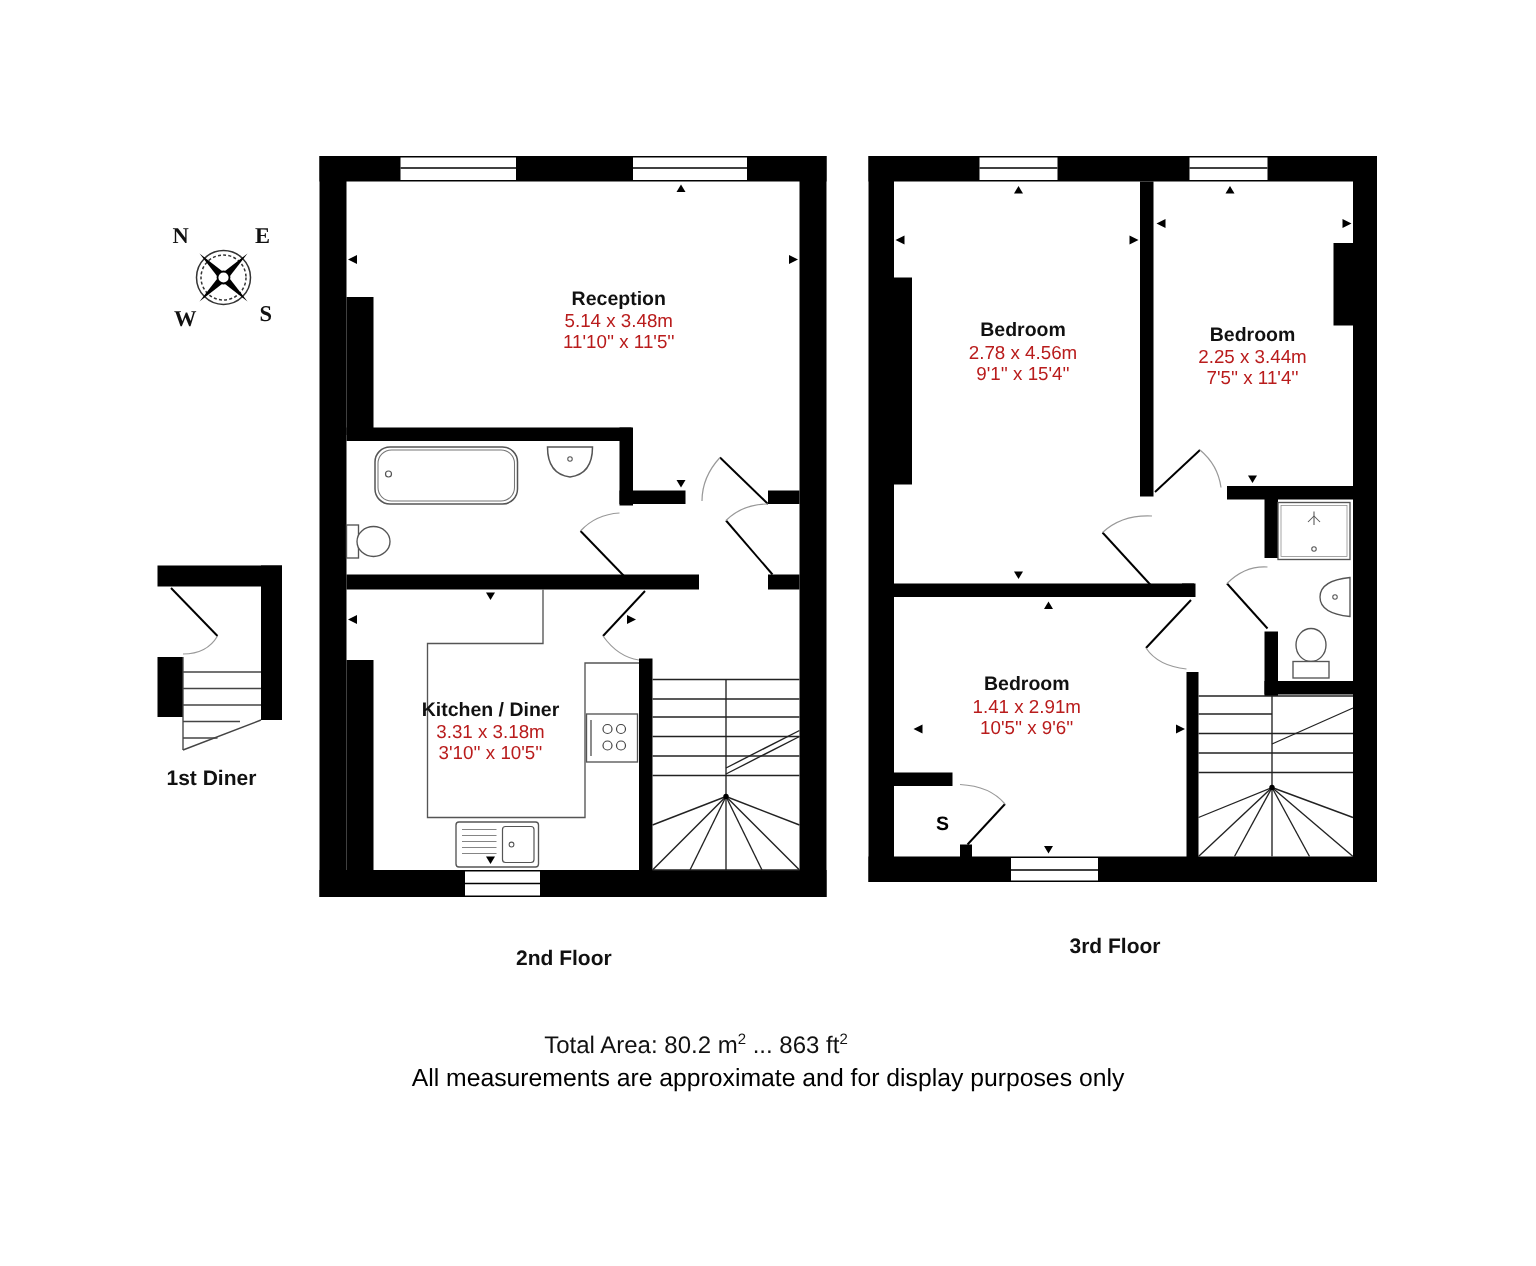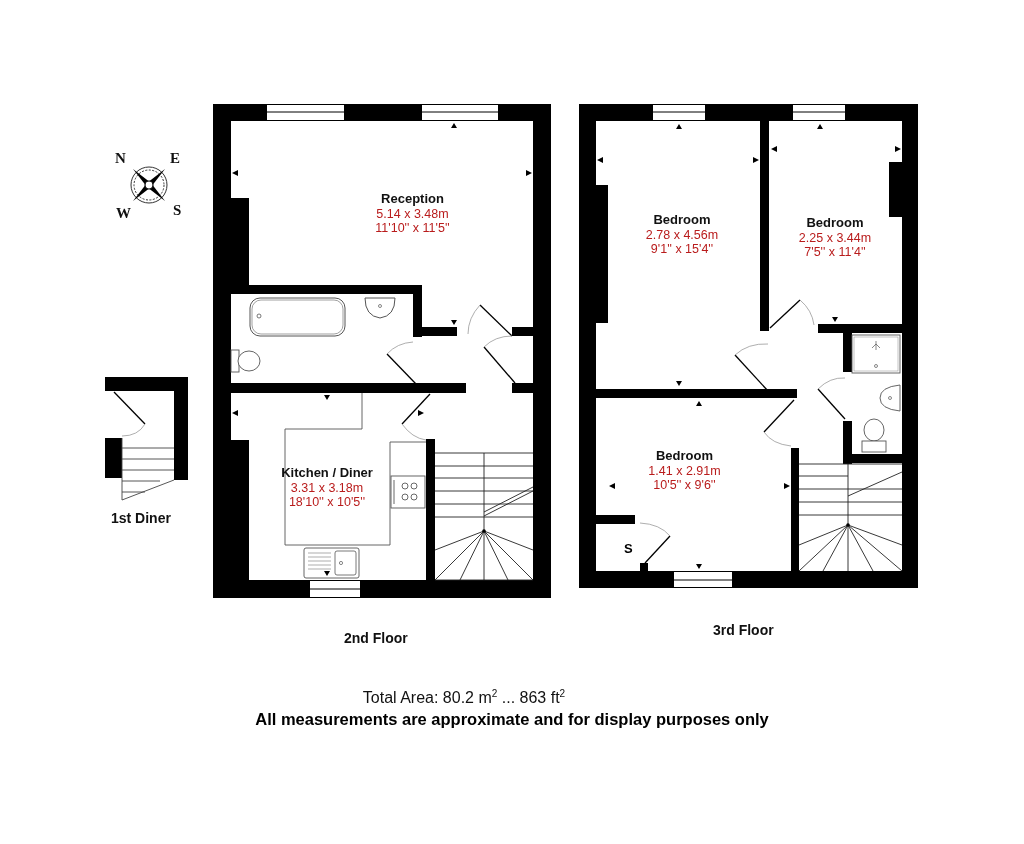--- a/index.html
+++ b/index.html
@@ -4,21 +4,21 @@
   <style>
     html, body { margin: 0; padding: 0; background: #ffffff; }
     body { width: 1024px; height: 844px; position: relative; overflow: hidden; font-family: "Liberation Sans", sans-serif; }
     #plan { position: absolute; left: 0; top: 0; }
     .label { position: absolute; text-align: center; color: #111; font-family: "Liberation Sans", sans-serif; line-height: 1.15; }
     .room-name { font-weight: bold; font-size: 13px; }
     .room-dim { font-size: 12.5px; color: #b91c1c; }
     .floor-label { position: absolute; font-weight: bold; font-size: 14px; color: #111; font-family: "Liberation Sans", sans-serif; }
     .compass-letter { position: absolute; font-family: "Liberation Serif", serif; font-weight: bold; font-size: 15px; color: #111; }
     .footer-area { position: absolute; left: 0; width: 928px; top: 688px; text-align: center; font-size: 16px; color: #111; font-family: "Liberation Sans", sans-serif; }
-    .footer-note { position: absolute; left: 0; width: 1024px; top: 710px; text-align: center; font-size: 16.5px; font-weight: bold; color: #000; font-family: "Liberation Sans", sans-serif; }
+    .footer-note { position: absolute; left: 0; width: 1024px; top: 710px; text-align: center; font-size: 16.5px; font-weight: normal; color: #000; font-family: "Liberation Sans", sans-serif; }
     sup { font-size: 10px; }
     .storage-label { position: absolute; font-weight: bold; font-size: 13px; font-family: "Liberation Sans", sans-serif; }
   </style>
 </head>
 <body>
 
 <svg id="plan" width="1024" height="844" viewBox="0 0 1024 844" xmlns="http://www.w3.org/2000/svg">
 
   <g>
     <circle cx="149" cy="185" r="18" fill="none" stroke="#333" stroke-width="1"></circle>
@@ -260,21 +260,21 @@
 
 <div class="label" style="left:340px;top:172px;width:145px;margin-top:20px;">
   <div class="room-name">Reception</div>
   <div class="room-dim">5.14 x 3.48m</div>
   <div class="room-dim">11'10'' x 11'5''</div>
 </div>
 
 <div class="label" style="left:272px;top:466px;width:110px;">
   <div class="room-name">Kitchen / Diner</div>
   <div class="room-dim">3.31 x 3.18m</div>
-  <div class="room-dim">18'10'' x 10'5''</div>
+  <div class="room-dim">3'10'' x 10'5''</div>
 </div>
 
 <div class="label" style="left:622px;top:213px;width:120px;">
   <div class="room-name">Bedroom</div>
   <div class="room-dim">2.78 x 4.56m</div>
   <div class="room-dim">9'1'' x 15'4''</div>
 </div>
 
 <div class="label" style="left:775px;top:216px;width:120px;">
   <div class="room-name">Bedroom</div>

